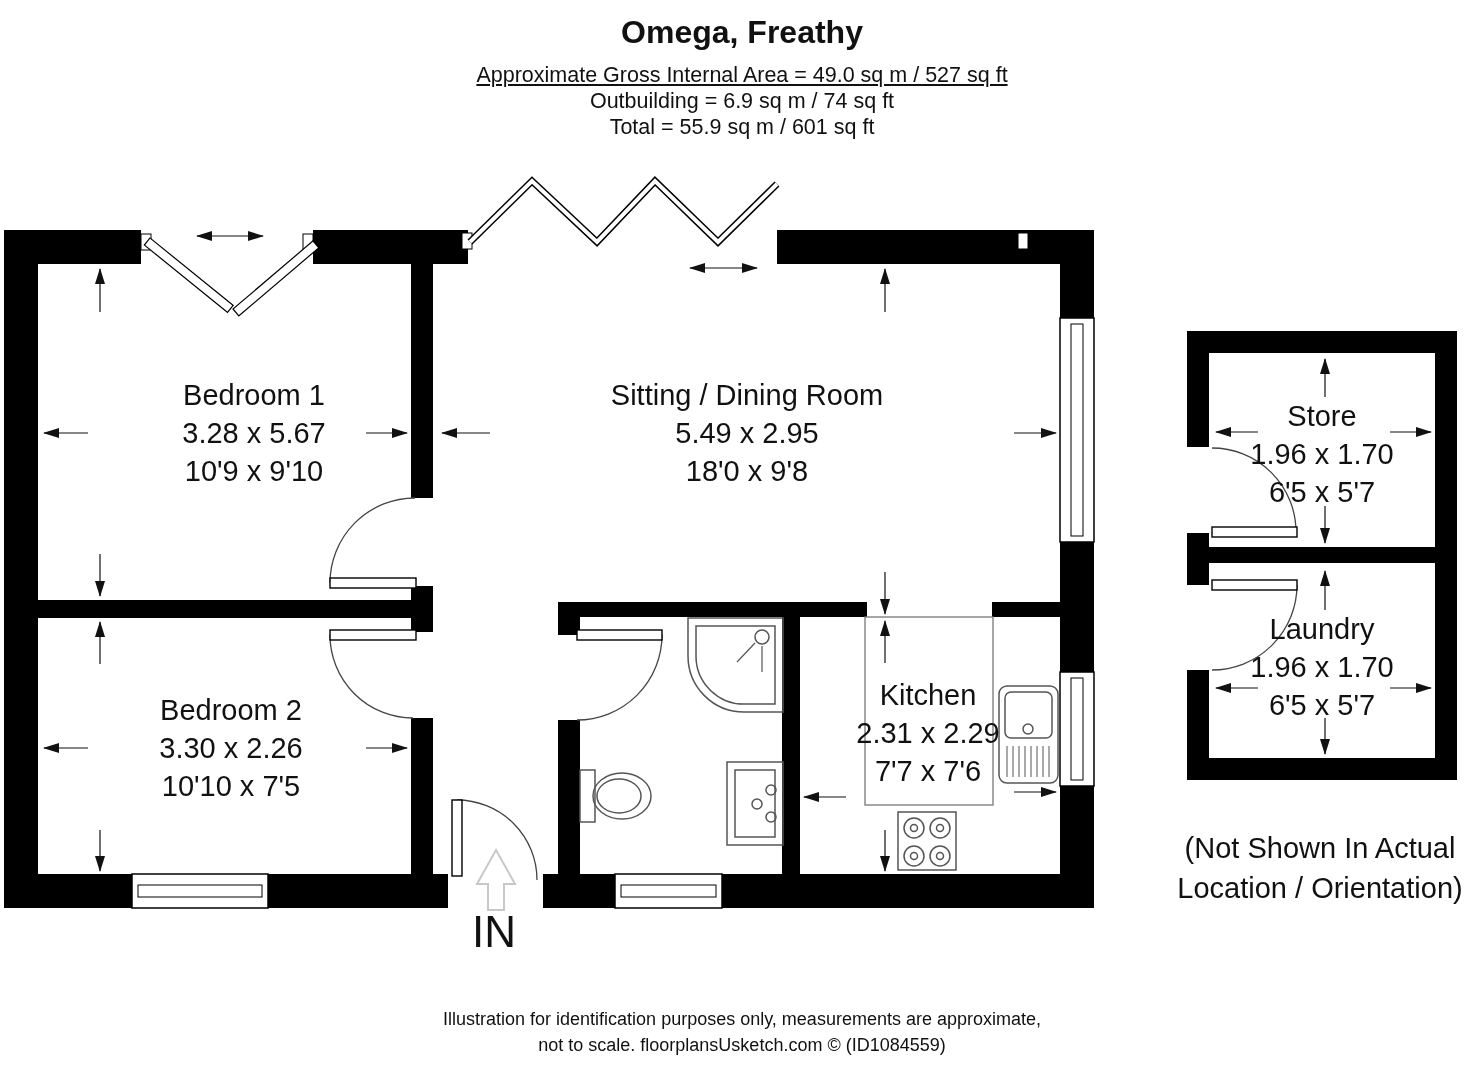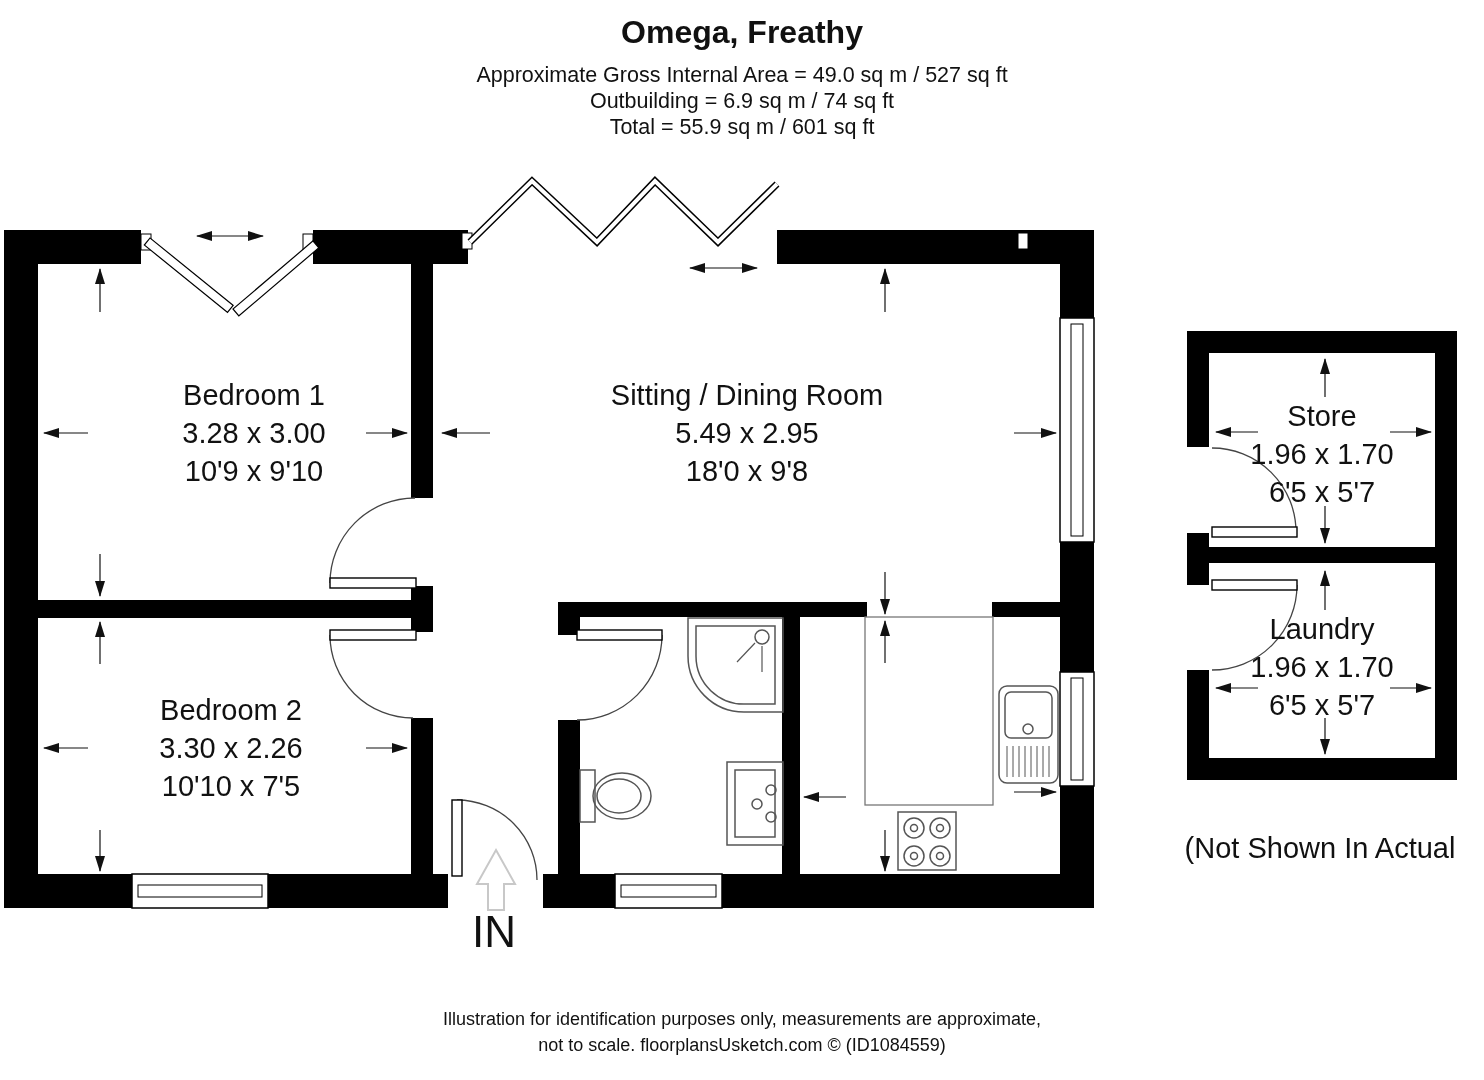--- a/index.html
+++ b/index.html
@@ -211,59 +211,65 @@
       <line x1="197" y1="236" x2="263" y2="236" marker-start="url(#ah)" marker-end="url(#ah)"></line>
       <line x1="690" y1="268" x2="757" y2="268" marker-start="url(#ah)" marker-end="url(#ah)"></line>
     </g>
 
     <g>
       <path d="M 496,850 L 515,884 L 504,884 L 504,910 L 488,910 L 488,884 L 477,884 Z" fill="none" stroke="#c8c8c8" stroke-width="2"></path>
     </g>
   </svg>
 
   <div class="lbl title" style="left:742px;top:14px;">Omega, Freathy</div>
-  <div class="lbl hdr" style="left:742px;top:62px;">Approximate Gross Internal Area = 49.0 sq m / 527 sq ft</div>
+  <div class="lbl hdr" style="left:742px;top:62px;text-decoration:underline;">Approximate Gross Internal Area = 49.0 sq m / 527 sq ft</div>
   <div class="lbl hdr" style="left:742px;top:88px;">Outbuilding = 6.9 sq m / 74 sq ft</div>
   <div class="lbl hdr" style="left:742px;top:114px;">Total = 55.9 sq m / 601 sq ft</div>
 
   <div class="lbl room" style="left:228px;top:376px;margin-left:26px;">
     <div>Bedroom 1</div>
-    <div>3.28 x 3.00</div>
+    <div>3.28 x 5.67</div>
     <div>10'9 x 9'10</div>
   </div>
 
   <div class="lbl room" style="left:747px;top:376px;">
     <div>Sitting / Dining Room</div>
     <div>5.49 x 2.95</div>
     <div>18'0 x 9'8</div>
   </div>
 
   <div class="lbl room" style="left:231px;top:691px;text-align:center;">
     <div>Bedroom 2</div>
     <div>3.30 x 2.26</div>
     <div>10'10 x 7'5</div>
   </div>
 
+  <div class="lbl room" style="left:928px;top:676px;">
+    <div>Kitchen</div>
+    <div>2.31 x 2.29</div>
+    <div>7'7 x 7'6</div>
+  </div>
 
   <div class="lbl room" style="left:1322px;top:397px;">
     <div>Store</div>
     <div>1.96 x 1.70</div>
     <div>6'5 x 5'7</div>
   </div>
 
   <div class="lbl room" style="left:1322px;top:610px;">
     <div>Laundry</div>
     <div>1.96 x 1.70</div>
     <div>6'5 x 5'7</div>
   </div>
 
   <div class="lbl in" style="left:494px;top:908px;">IN</div>
 
   <div class="lbl note" style="left:1320px;top:828px;">
     <div>(Not Shown In Actual</div>
+    <div>Location / Orientation)</div>
   </div>
 
   <div class="lbl footer" style="left:742px;top:1006px;">
     <div>Illustration for identification purposes only, measurements are approximate,</div>
     <div>not to scale. floorplansUsketch.com © (ID1084559)</div>
   </div>
 
 </div>
 
 </body></html>

